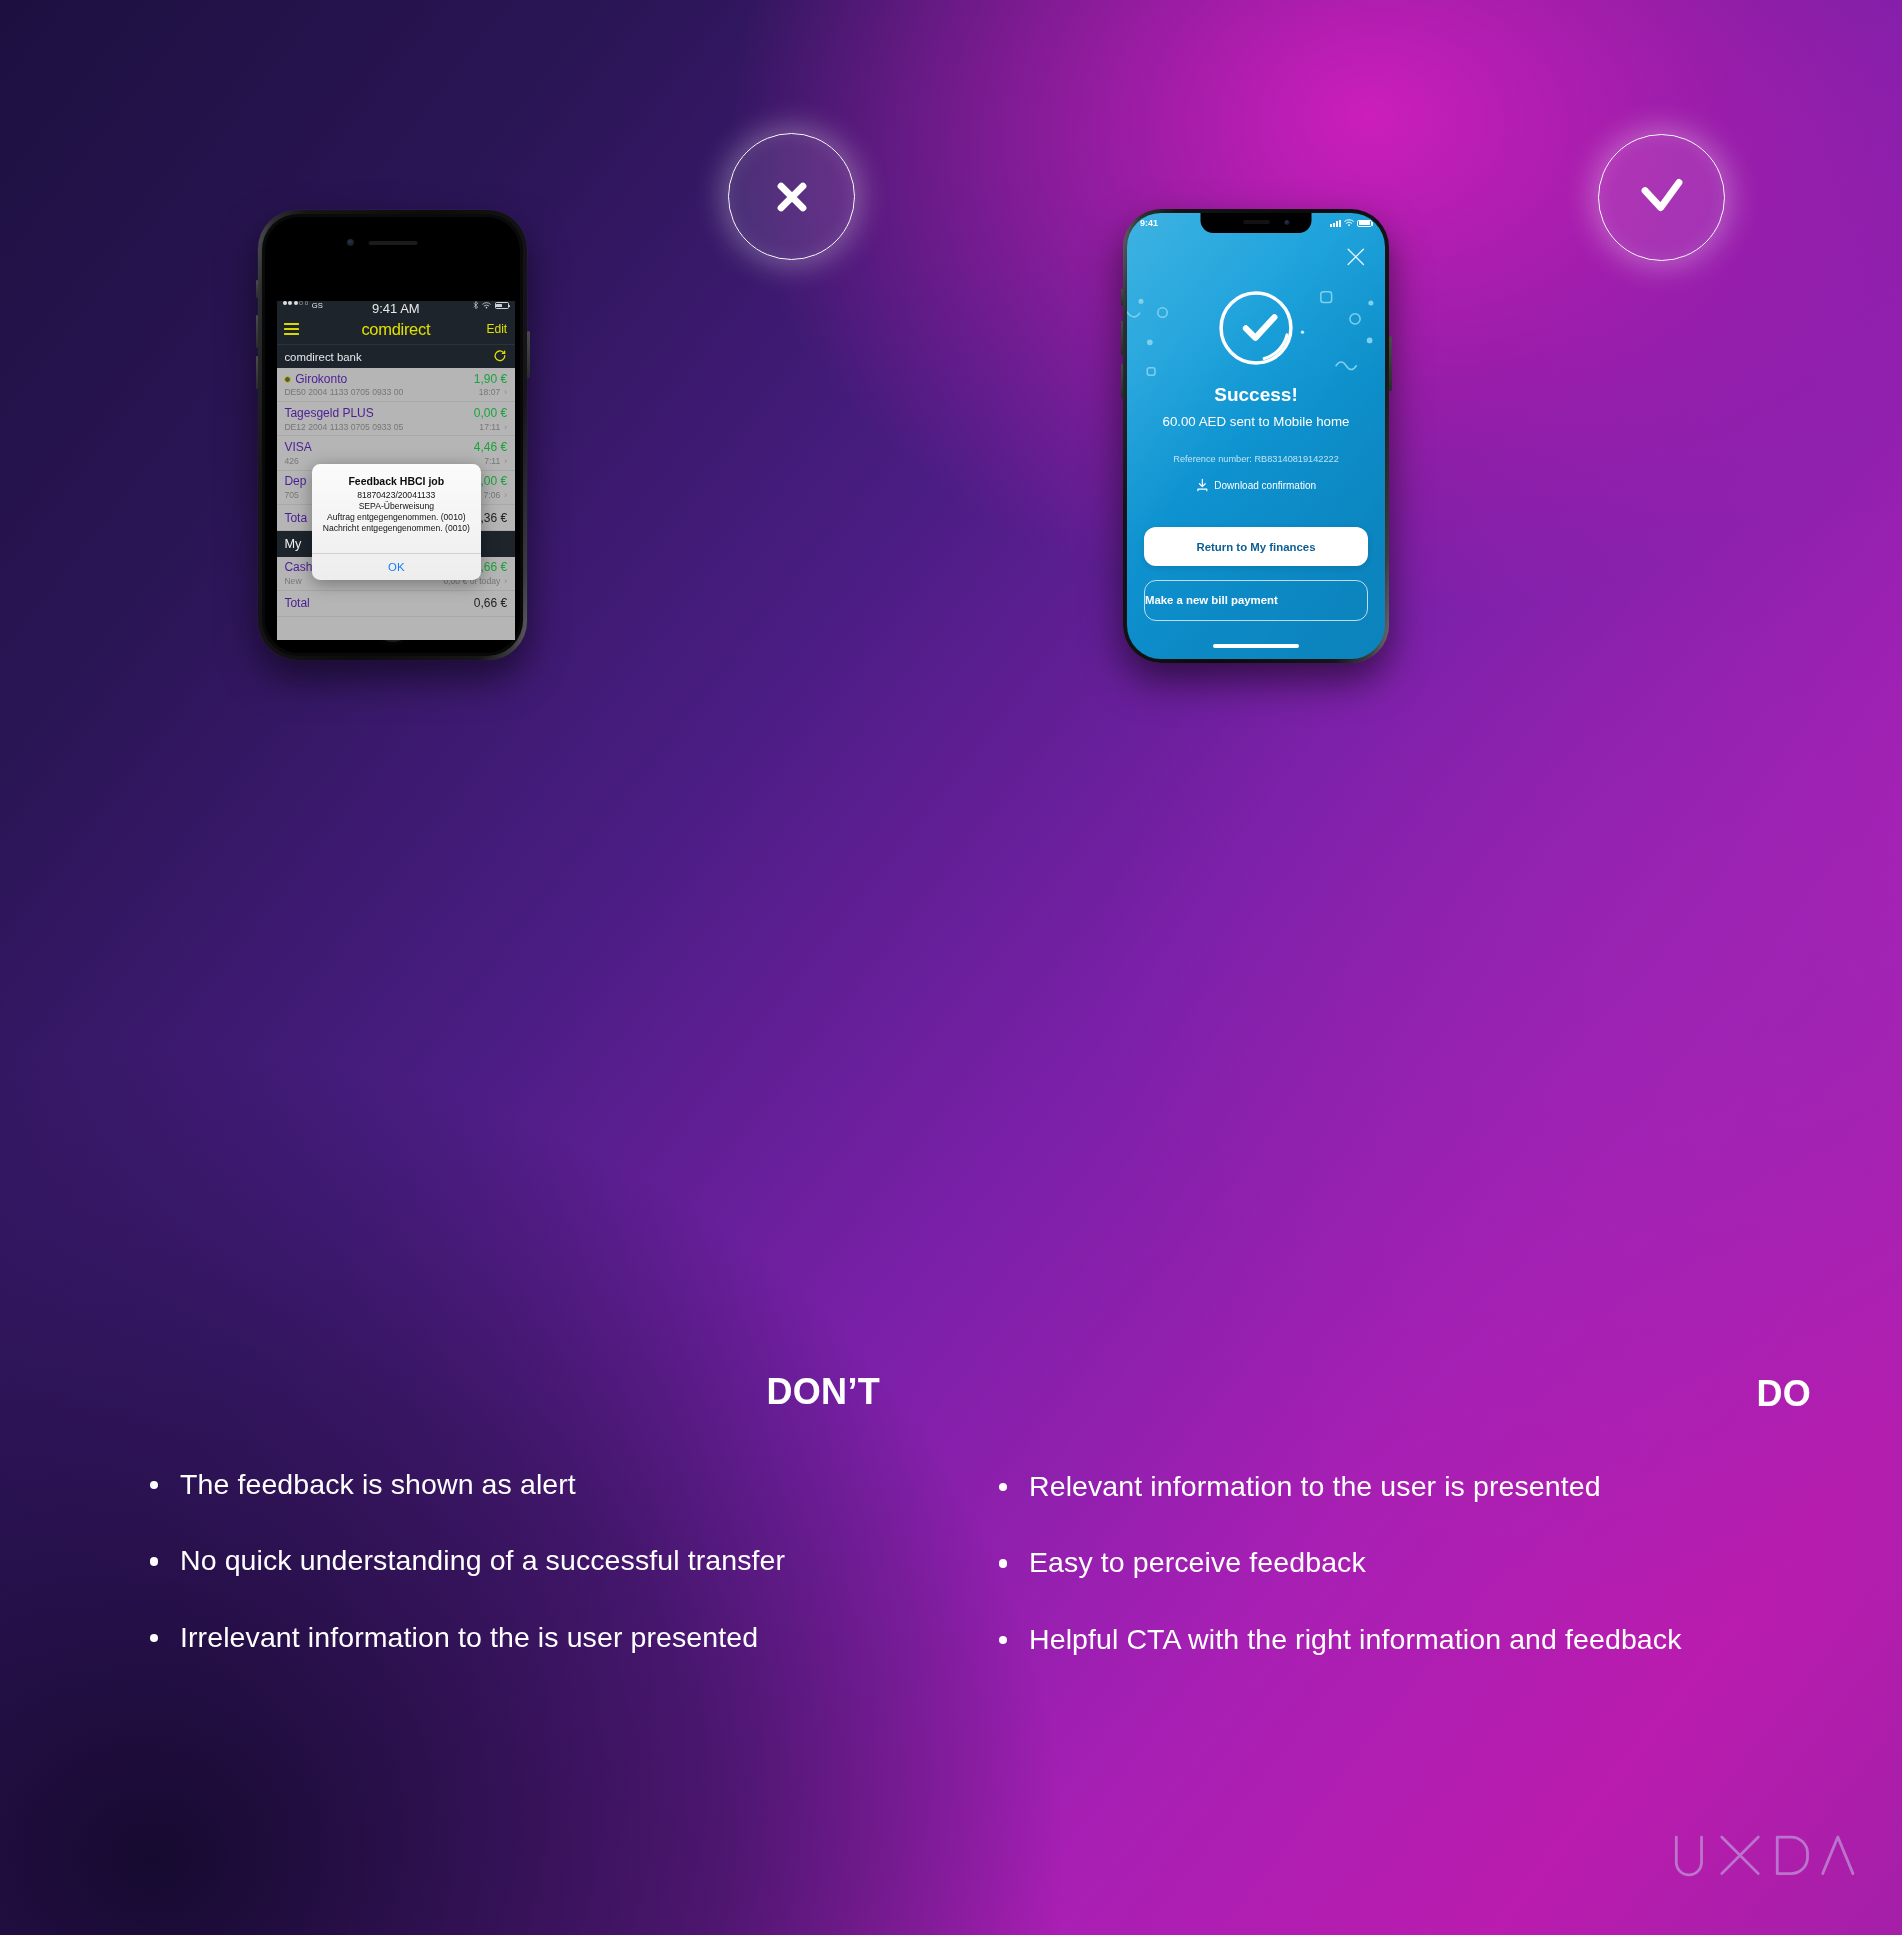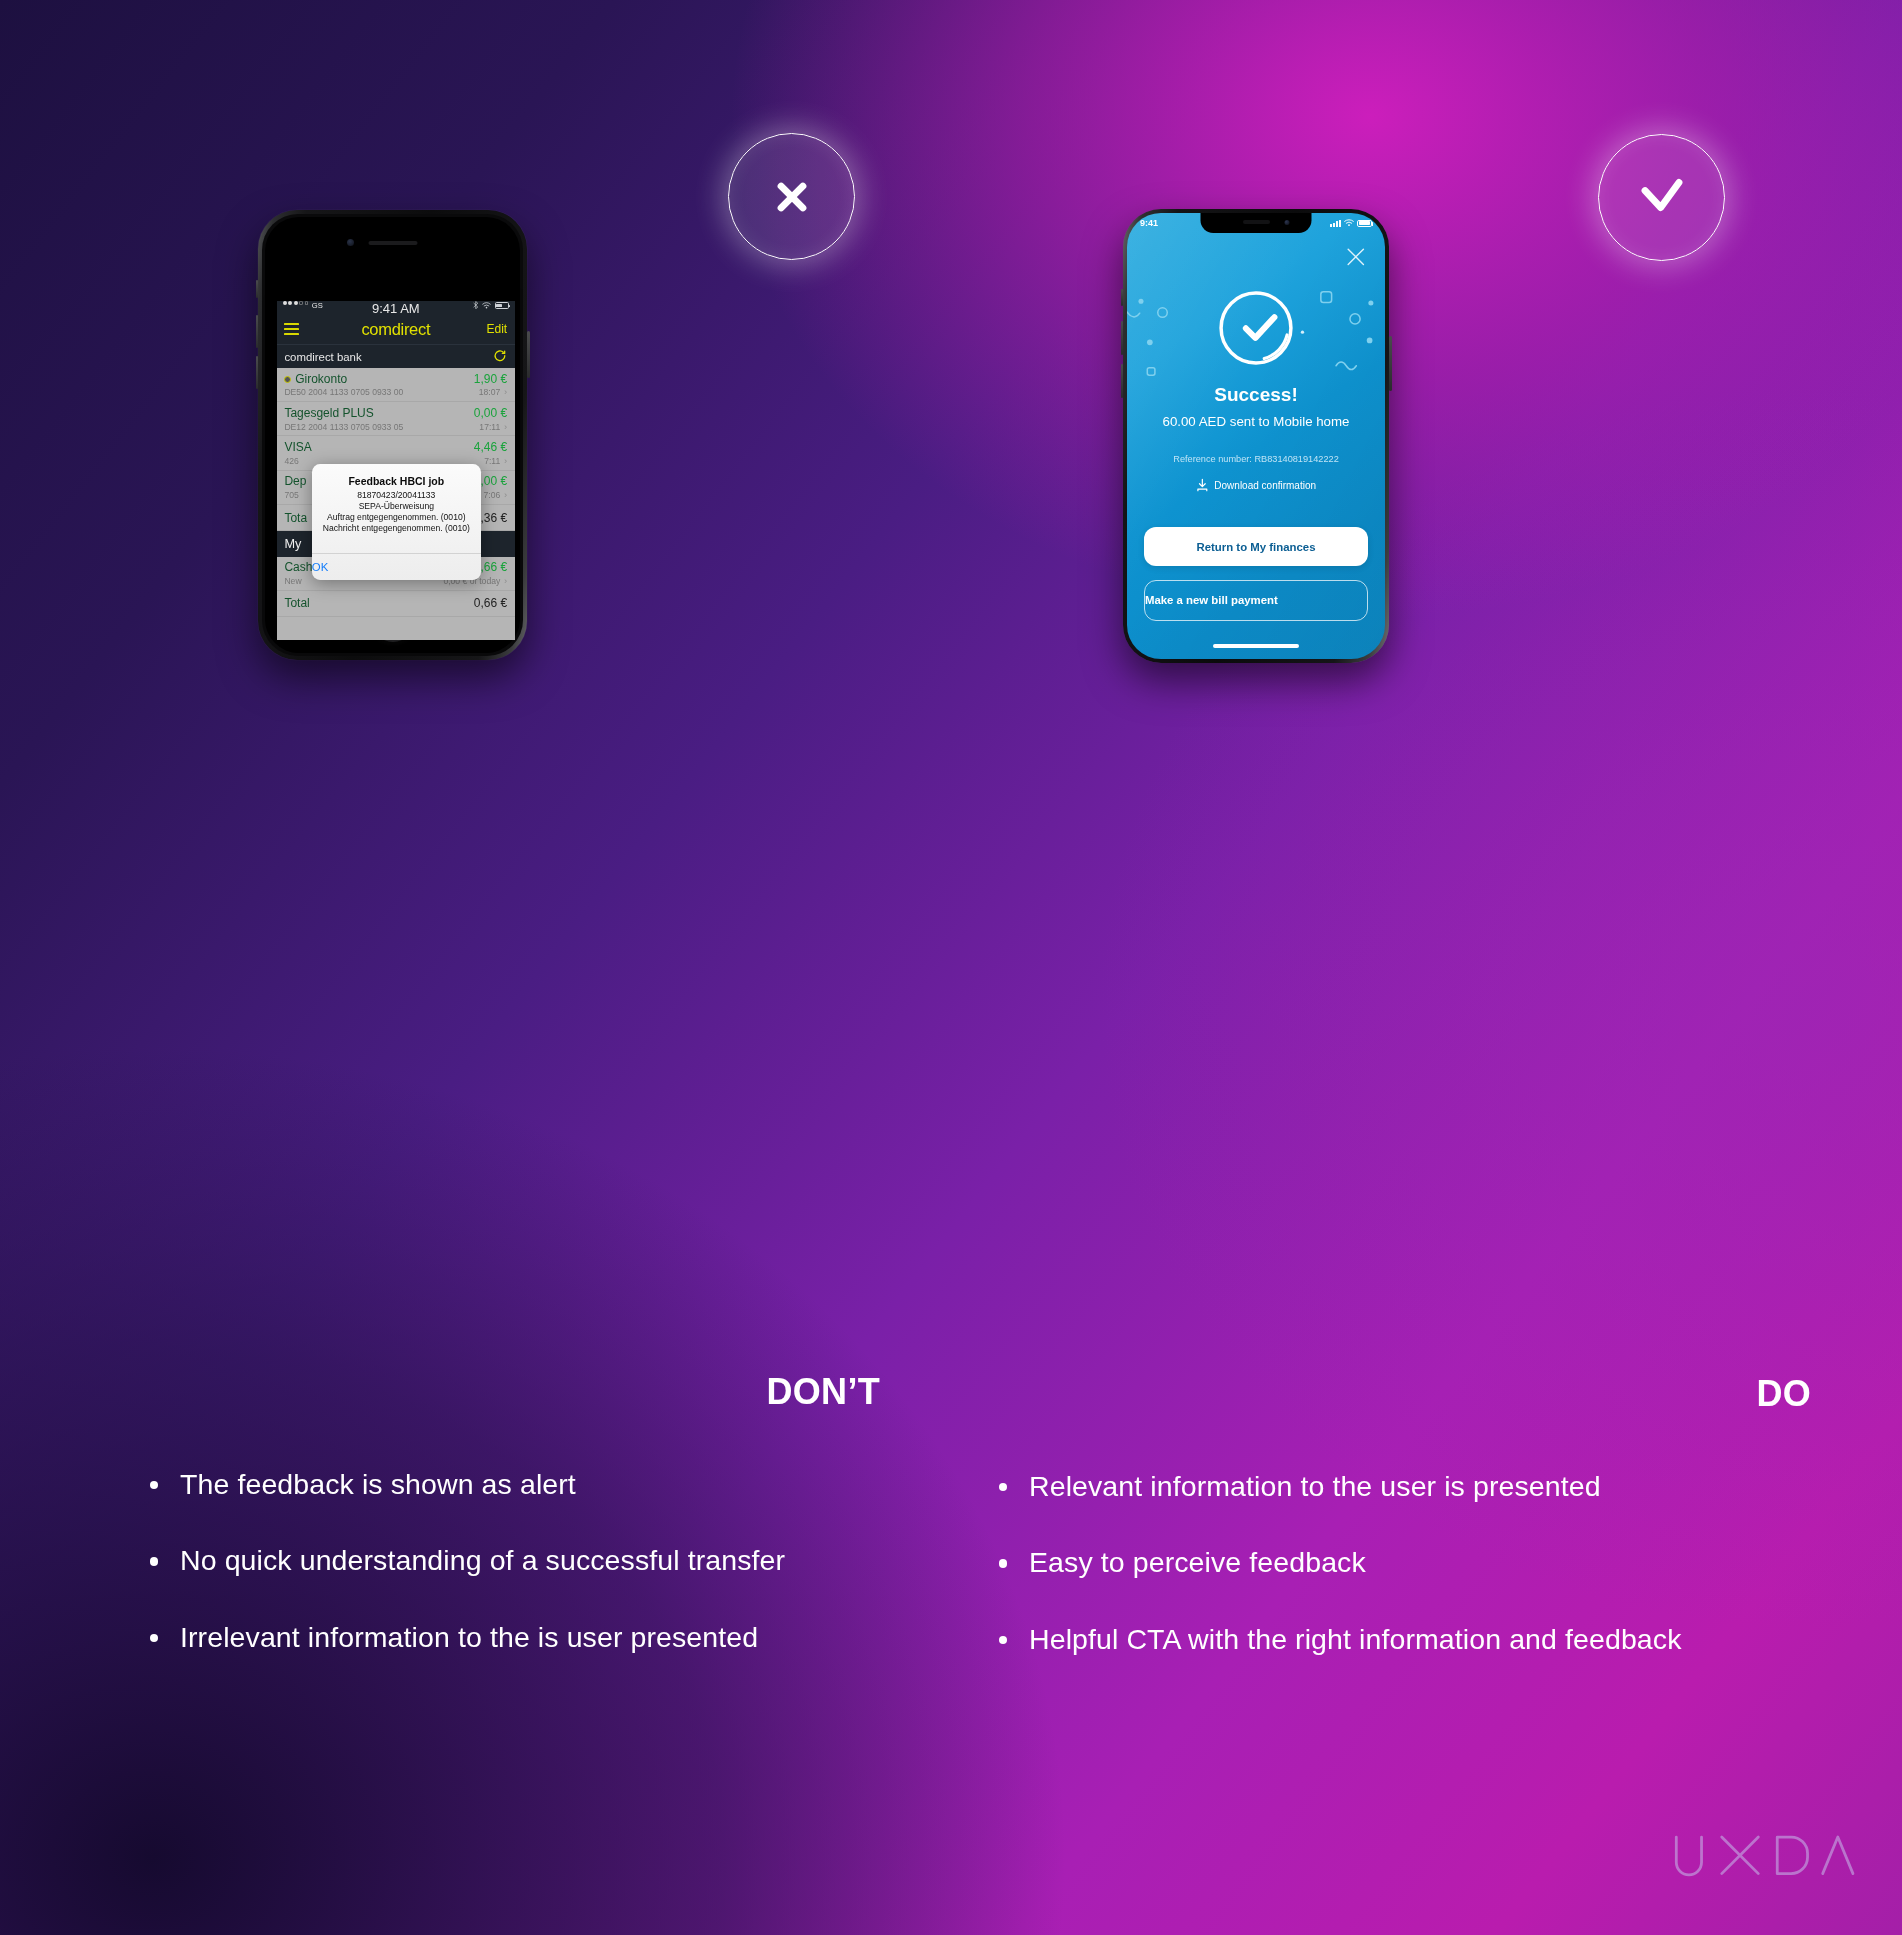--- a/index.html
+++ b/index.html
@@ -82,21 +82,21 @@
     color:#e0e000; font-size:16.5px; letter-spacing:-0.3px; font-weight:400;}
   .edit{ margin-left:auto; color:#e0e000; font-size:12px;}
 
   .sl-sub{ height:24px; background:#1d242c; display:flex; align-items:center;
     padding:0 7.6px; color:#e9e9e9; font-size:11.4px; border-top:0.6px solid #2a323c;}
   .refresh-ic{ margin-left:auto; color:#e0e000; }
 
   .sl-list{ background:#b5b5b5; }
   .row{ padding:3.8px 7.6px 3.8px 7.6px; border-bottom:0.6px solid #a8a8a8; position:relative;}
   .row .top{ display:flex; align-items:baseline;}
-  .row .nm{ color:#14532d; font-size:12px;}
+  .row .nm{ color:#4c1d95; font-size:12px;}
   .row .amt{ margin-left:auto; font-size:12px; color:#1aa33c; font-weight:500;}
   .row .bot{ display:flex; align-items:baseline; margin-top:0.6px;}
   .row .iban{ color:#777; font-size:8.6px;}
   .row .tm{ margin-left:auto; color:#777; font-size:8.6px;}
   .row .chev{ color:#8d8d8d; margin-left:3.8px; font-size:9.5px;}
   .row .dot{ display:inline-block; width:7px;height:7px;border-radius:50%;
     border:1.3px solid #c9c900; background:#555; margin-right:3.8px; vertical-align:middle;}
   .row.totalrow{ display:flex; align-items:center; padding:5.7px 7.6px;}
   .row.totalrow .nm{font-size:12px;}
   .row.totalrow .amt{ color:#222; font-weight:400;}
@@ -106,21 +106,21 @@
   
   #ios-alert{
     position:absolute; left:35px; top:163px; width:169px;
     background:linear-gradient(180deg,#fbfbfb 0%,#f2f2f2 65%,#ededed 100%);
     border-radius:8.2px; box-shadow:0 3.8px 16.5px rgba(0,0,0,.35);
     overflow:hidden; z-index:6;
   }
   #ios-alert .body{ padding:10.8px 9px 19px; text-align:center;}
   #ios-alert h4{ font-size:10.5px; color:#0b0b0b; font-weight:700; margin-bottom:3.2px;}
   #ios-alert p{ font-size:8.6px; color:#121212; line-height:1.28;}
-  #ios-alert .ok{ border-top:0.6px solid #d2d2d2; text-align:left;
+  #ios-alert .ok{ border-top:0.6px solid #d2d2d2; text-align:center;
     padding:7px 0; color:#157efb; font-size:11.4px; }
 
   
   #phone-right{
     position:absolute; left:1123px; top:209px; width:266px; height:454px;
     border-radius:38px;
     background:linear-gradient(100deg,#6a6b6d 0%,#2e2f31 6%,#141416 16%,#0b0b0c 50%,#151517 84%,#3c3d3f 94%,#737476 100%);
     box-shadow:0 18px 38px rgba(0,0,0,0.55);
     padding:4.4px;
   }

